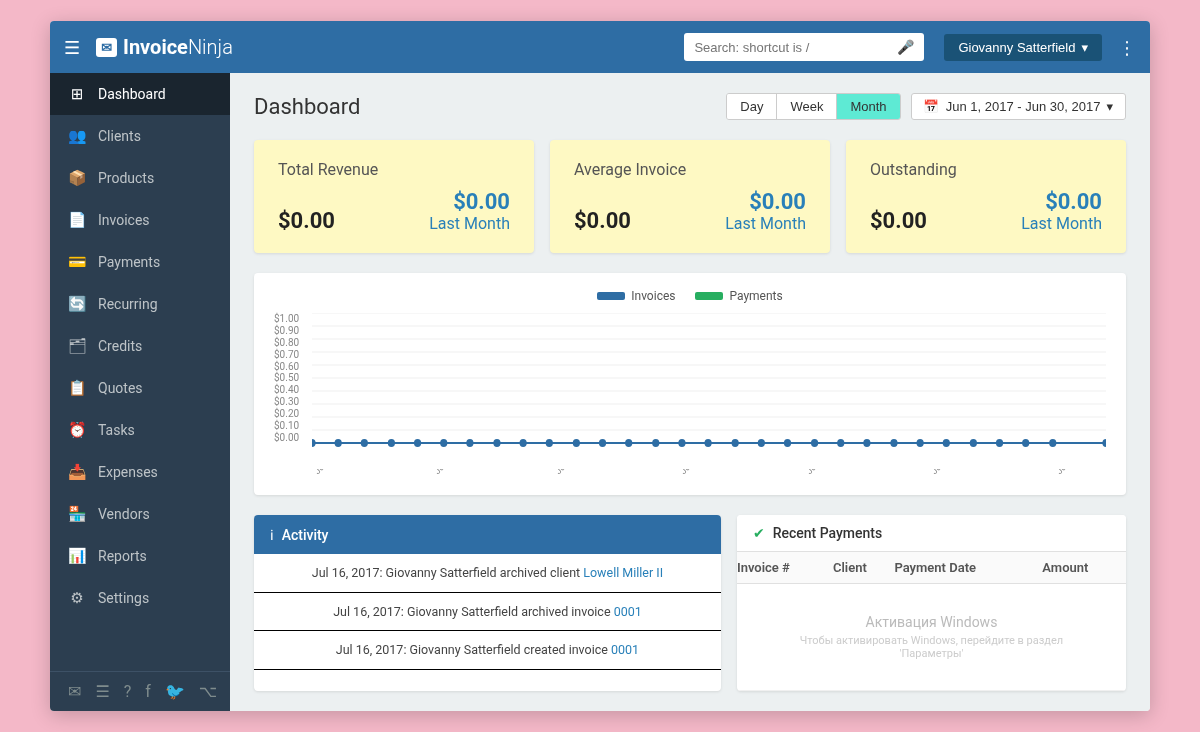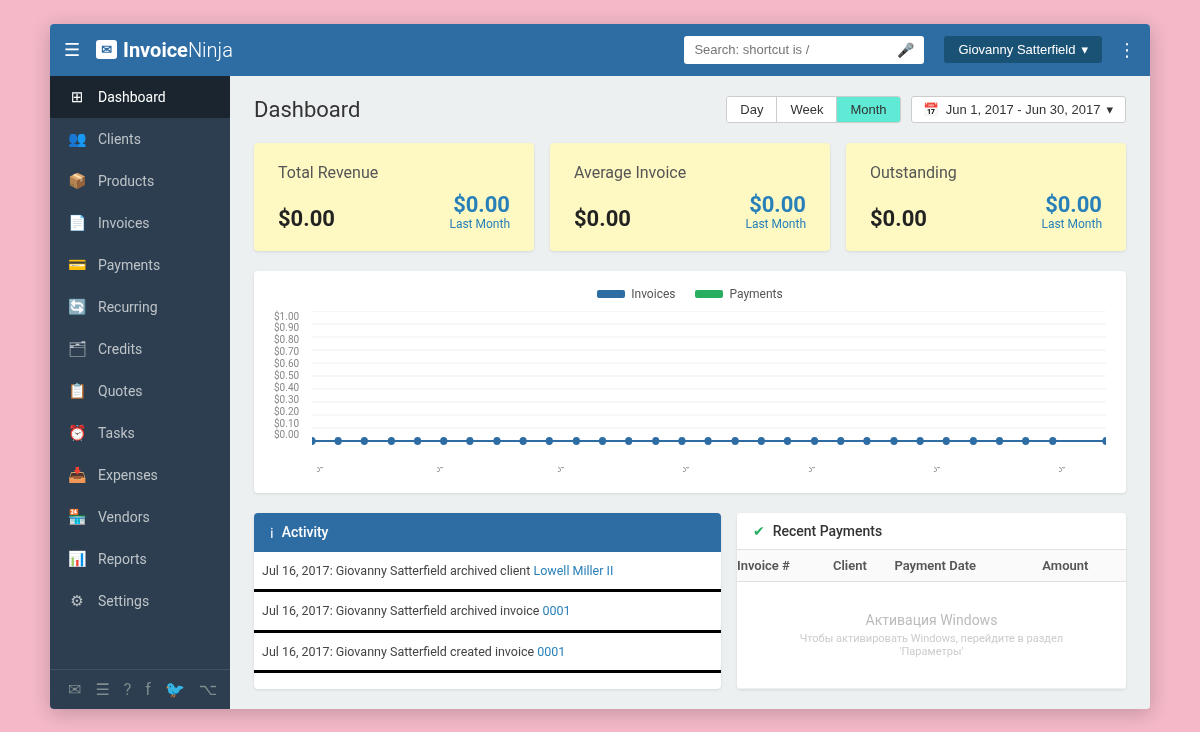--- a/index.html
+++ b/index.html
@@ -186,21 +186,21 @@
       background: #fef9c3;
       border-radius: 4px;
       padding: 20px 24px;
       box-shadow: 0 1px 3px rgba(0,0,0,0.1);
     }
     .stat-card-title { font-size: 16px; color: #555; margin-bottom: 10px; }
     .stat-values { display: flex; align-items: flex-end; justify-content: space-between; }
     .stat-amount { font-size: 22px; font-weight: bold; color: #222; }
     .stat-last-month { text-align: right; }
     .stat-last-amount { font-size: 22px; font-weight: bold; color: #2980b9; }
-    .stat-last-label { font-size: 12px; color: #2980b9; }
+    .stat-last-label { font-size: 16px; color: #2980b9; }
     
     .chart-container {
       background: #fff;
       border-radius: 4px;
       padding: 16px 20px;
       margin-bottom: 20px;
       box-shadow: 0 1px 3px rgba(0,0,0,0.1);
     }
     .chart-legend {
       display: flex;
@@ -236,22 +236,23 @@
     }
     .panel-header.white {
       background: #fff;
       color: #333;
       border-bottom: 1px solid #e0e0e0;
     }
     .activity-row {
       padding: 10px 8px;
       font-size: 12.5px;
       color: #444;
-      border-bottom: 3px solid #000000;
+      border-bottom: 1px solid #000000;
       line-height: 1.4;
+      text-align: center;
     }
     .activity-row a { color: #2980b9; text-decoration: none; }
     .payments-panel {
       flex: 1;
       background: #fff;
       border-radius: 4px;
       box-shadow: 0 1px 3px rgba(0,0,0,0.1);
       overflow: hidden;
     }
     .payments-table {

